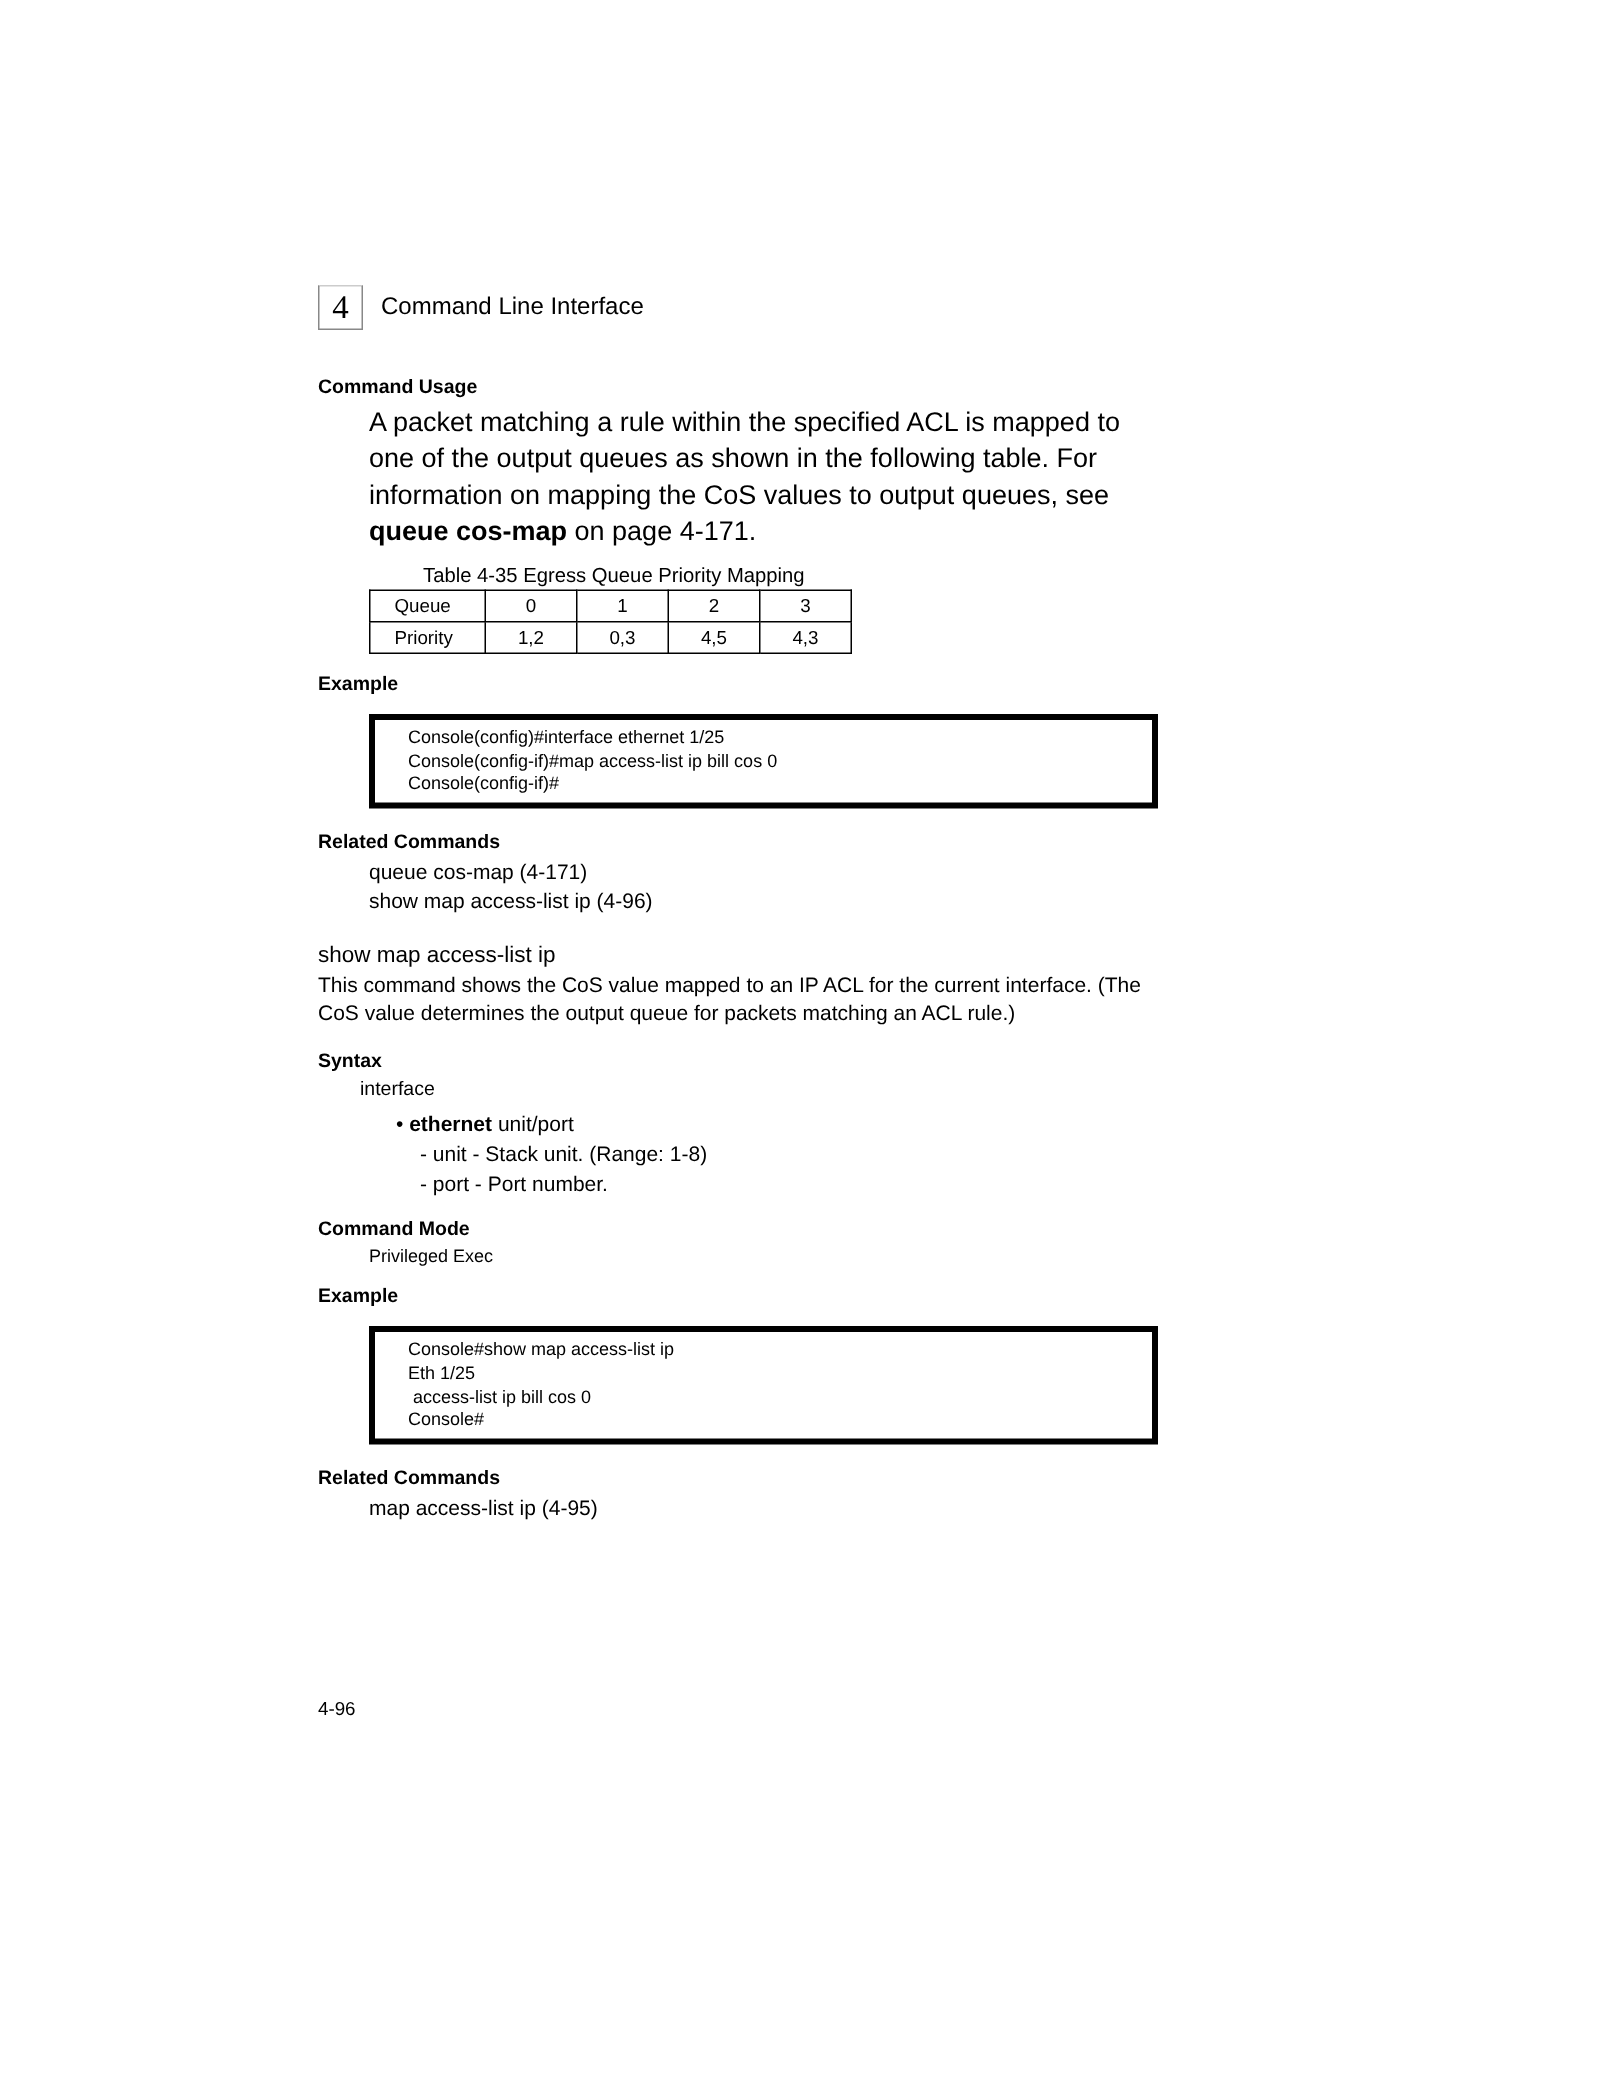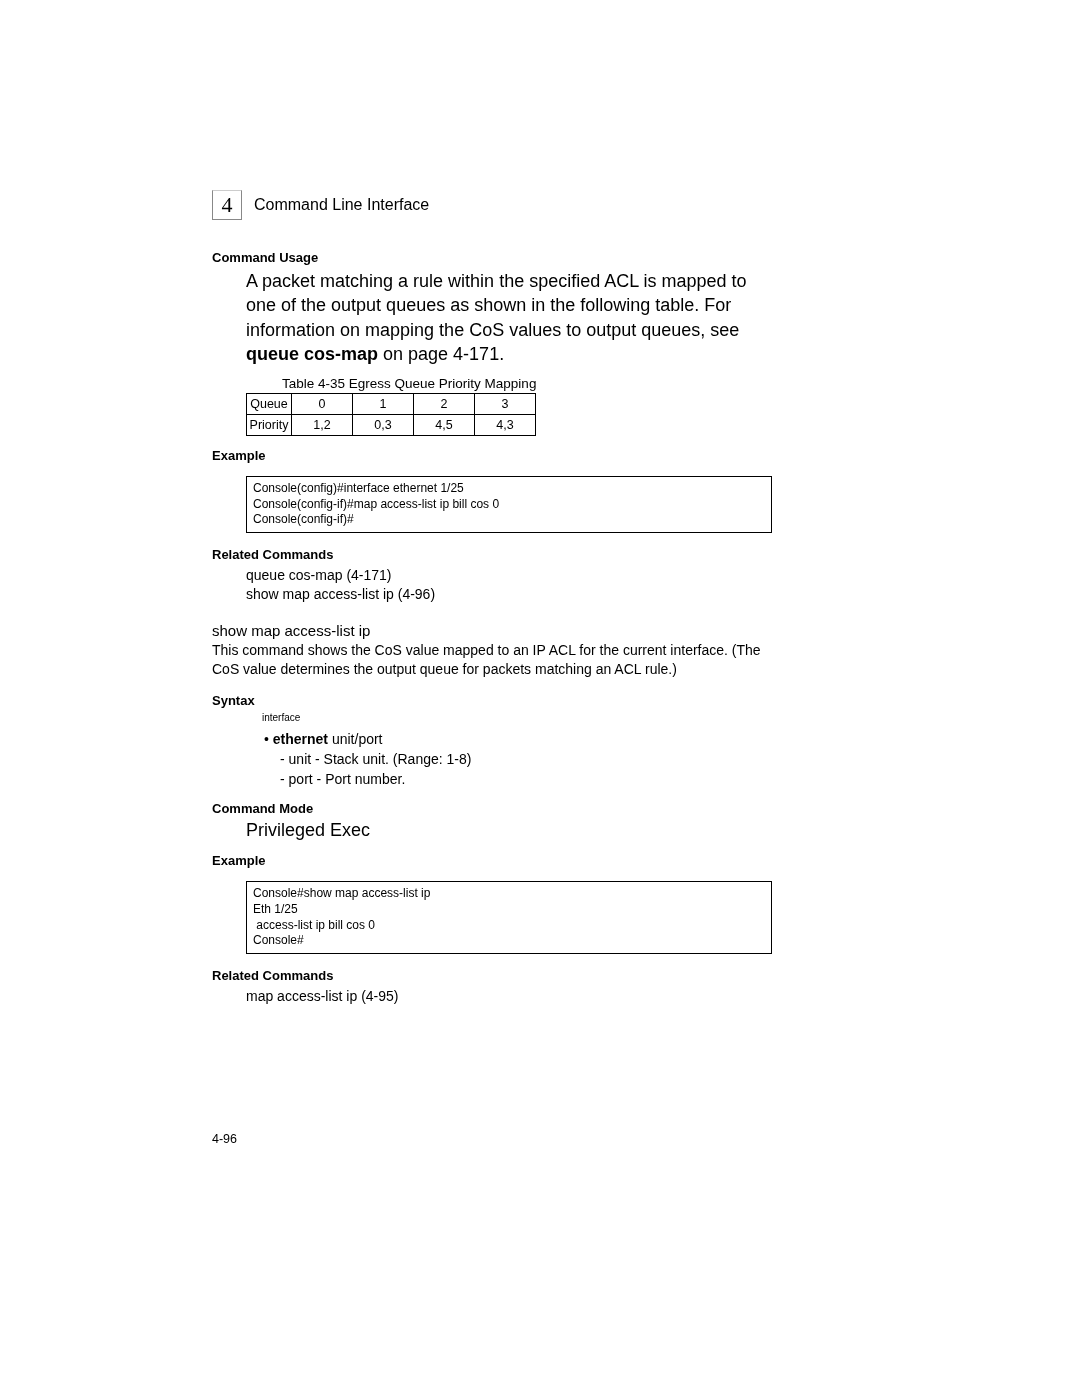--- a/index.html
+++ b/index.html
@@ -64,29 +64,29 @@
     font-size: 12.5px;
     margin-bottom: 12px;
   }
   table.mapping td {
     border: 1px solid #000;
     padding: 3px 8px;
     text-align: center;
     min-width: 44px;
   }
   table.mapping td.row-label {
-    text-align: center;
-    padding: 3px 0;
+    text-align: left;
+    padding: 3px 16px;
     min-width: 44px;
   }
   .code-box {
-    border: 1px solid #000000;
+    border: 4px solid #000000;
     font-size: 12px;
     line-height: 1.3;
-    padding: 4px 6px;
+    padding: 4px 22px;
     margin-left: 34px;
     margin-bottom: 14px;
     white-space: pre;
     font-family: Arial, Helvetica, sans-serif;
     margin-top: 13px;
   }
   .related-list {
     font-size: 14px;
     margin-left: 34px;
     margin-bottom: 18px;
@@ -101,22 +101,22 @@
     line-height: 1.35;
     margin-bottom: 14px;
   }
   .syntax-line {
     margin-left: 34px;
     font-size: 14px;
     margin-bottom: 10px;
   }
   .syntax-line .bold { font-weight: bold; }
   .interface-label {
-    margin-left: 50px;
-    font-size: 10px;
+    margin-left: 28px;
+    font-size: 13px;
     margin-bottom: 6px;
   }
   ul.bullet {
     list-style: none;
     margin: 0 0 12px 52px;
     padding: 0;
     font-size: 14px;
     line-height: 1.45;
   }
   ul.bullet > li::before {
@@ -125,21 +125,21 @@
   ul.dash {
     list-style: none;
     margin: 0 0 0 16px;
     padding: 0;
   }
   ul.dash > li::before {
     content: "-   ";
   }
   .mode-text {
     margin-left: 34px;
-    font-size: 18px;
+    font-size: 12px;
     margin-bottom: 12px;
   }
   .page-num {
     position: absolute;
     left: 212px;
     top: 1132px;
     font-size: 12.5px;
   }
   .bold { font-weight: bold; }
 </style>

